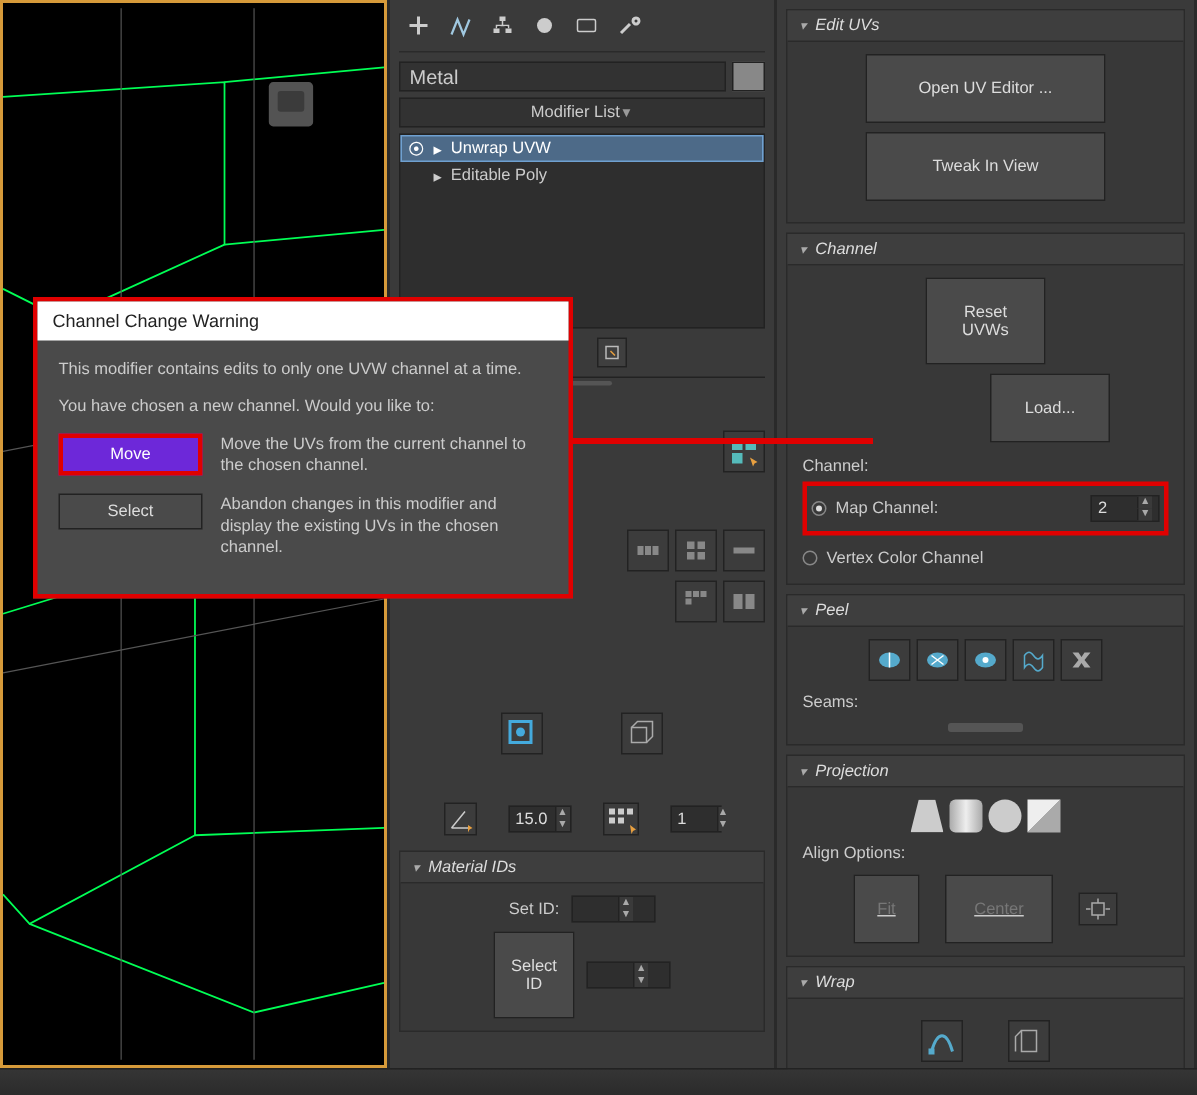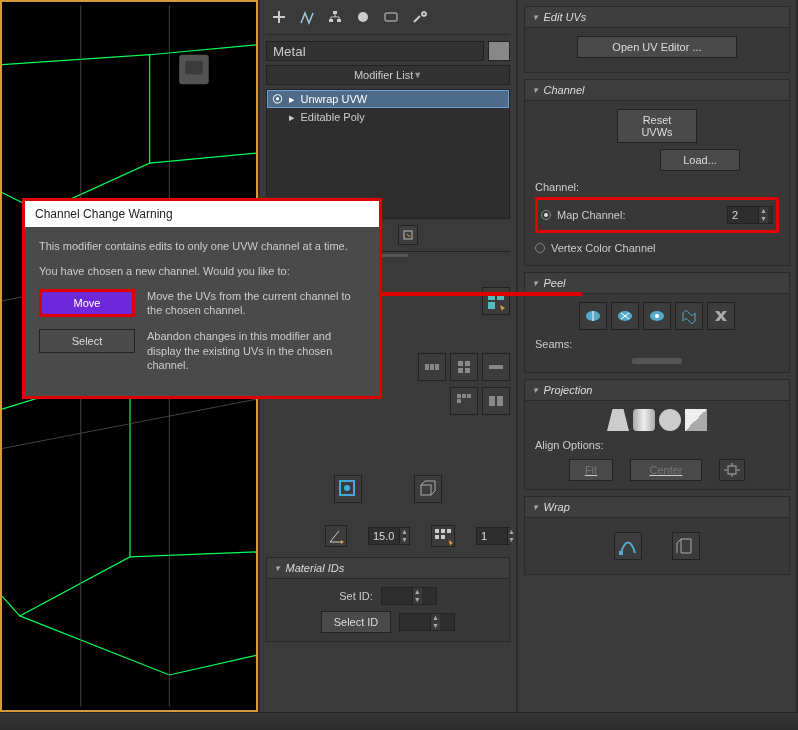--- a/index.html
+++ b/index.html
@@ -43,21 +43,21 @@
   .tbtn { width:20px; height:20px; background:#3f3f3f; border:1px solid #222; display:flex; align-items:center; justify-content:center; color:#bbb; }
 
   .hdivider { border-top:1px solid #222; margin:6px 0; position:relative; }
   .hdivider::after { content:""; display:block; width:40px; height:3px; background:#555; margin:2px auto 0; border-radius:2px; }
 
   .rollout { border:1px solid #2a2a2a; margin-bottom:6px; background:#383838; }
   .rollout-hd { display:flex; align-items:center; gap:6px; padding:4px 8px; background:#3e3e3e; border-bottom:1px solid #2a2a2a; font-size:11px; color:#ddd;font-style:italic; }
   .rollout-hd::before { content:"▾"; font-size:9px; color:#aaa; }
   .rollout-body { padding:8px 10px; }
 
-  .btn { background:#4a4a4a; border:1px solid #222; color:#ddd; padding:4px 8px; text-align:center; font-size:11px; cursor:pointer; }
+  .btn { background:#4a4a4a; border:1px solid #222; color:#ddd; padding:16px 8px; text-align:center; font-size:11px; cursor:pointer; }
   .btn.wide { display:block; width:160px; margin:0 auto 6px; }
   .btn-pair { display:flex; gap:6px; justify-content:center; }
   .btn-pair .btn { flex:1; max-width:80px; }
 
   .label { color:#ccc; font-size:11px; }
 
   .spinner { display:flex; align-items:center; background:#2e2e2e; border:1px solid #222; height:18px; }
   .spinner input { background:transparent; border:none; color:#ddd; width:30px; padding:0 4px; font-size:11px; }
   .spin-arrows { width:10px; display:flex; flex-direction:column; }
   .spin-arrows span { height:8px; font-size:7px; line-height:7px; text-align:center; color:#aaa; background:#3a3a3a; border-left:1px solid #222; }
@@ -313,21 +313,21 @@
       </div>
       <div style="width:40px"></div>
       <div class="sqicon">
         <svg width="20" height="20">
             <rect x="3" y="6" width="10" height="10" fill="none" stroke="#aaa"></rect>
             <path d="M3 6l4-4h10v10l-4 4" fill="none" stroke="#aaa"></path>
           </svg>
       </div>
     </div>
 
-    <div style="display:flex; gap:21px; justify-content:flex-end; margin-top:22px; align-items:center;">
+    <div style="display:flex; gap:21px; justify-content:center; margin-top:32px; align-items:center;">
       <div class="sqicon" style="width:22px;height:22px">
         <svg width="18" height="18">
             <path d="M3 15h12M3 15L12 4" stroke="#ccc" fill="none"></path>
             <path d="M14 13l3 2-2 1-1 2z" fill="#e8a040"></path>
           </svg>
       </div>
       <div class="spinner">
         <input value="15.0" style="">
         <div class="spin-arrows">
             <span>▲</span>
@@ -363,40 +363,41 @@
         <span class="label">Set ID:</span>
         <div class="spinner" style="width:56px">
           <input value="" style="">
           <div class="spin-arrows">
               <span>▲</span>
               <span>▼</span>
             </div>
         </div>
       </div>
       <div style="display:flex; gap:8px; align-items:center; justify-content:center;">
-        <div class="btn" style="width:70px">Select ID</div>
+        <div class="btn" style="width:54px">Select ID</div>
         <div class="spinner" style="width:56px">
           <input value="" style="">
           <div class="spin-arrows">
               <span>▲</span>
               <span>▼</span>
             </div>
         </div>
       </div>
     </div>
   </div>
 </div>
 
 <div class="col-right">
   <div class="rollout">
     <div class="rollout-hd">
         <span>Edit UVs</span>
       </div>
     <div class="rollout-body">
       <div class="btn wide">Open UV Editor ...</div>
+      <div class="btn wide">Tweak In View</div>
     </div>
   </div>
 
   <div class="rollout">
     <div class="rollout-hd">
         <span>Channel</span>
       </div>
     <div class="rollout-body">
       <div class="btn-pair" style="margin-bottom:6px;">
         <div class="btn">Reset UVWs</div>

